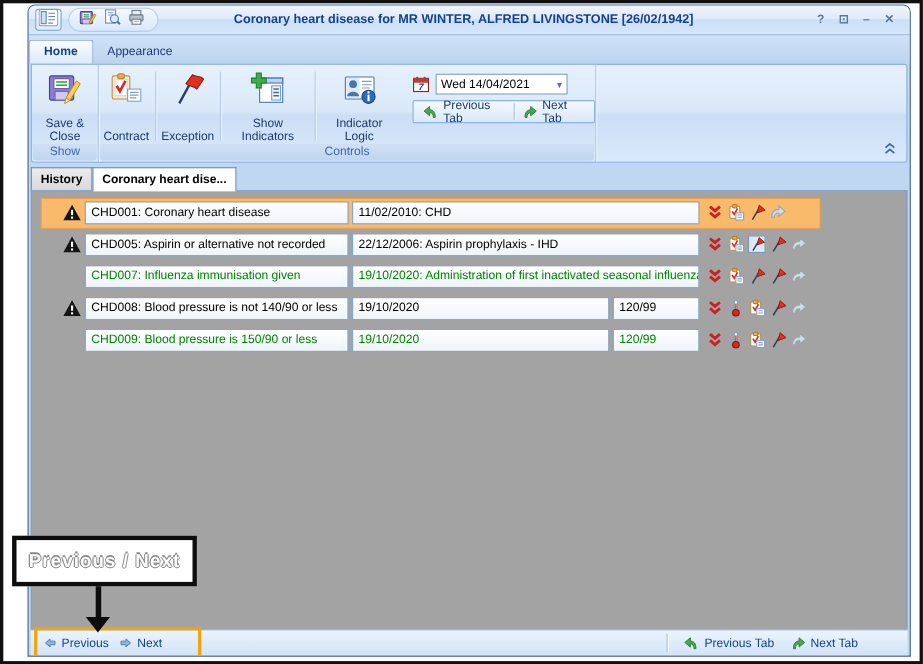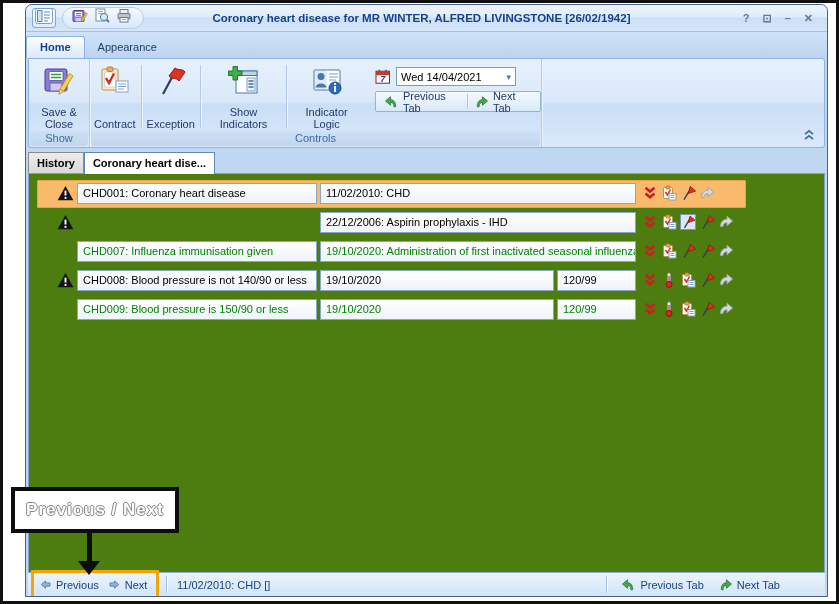--- a/index.html
+++ b/index.html
@@ -59,21 +59,21 @@
   .tn-sep { width:1px; height:15px; background:#aac4e2; box-shadow:1px 0 0 #f0f6fd; }
   .collapse { position:absolute; right:7px; bottom:4px; width:16px; height:16px; cursor:default; }
 
   
   #content-tabs { height:25px; flex:0 0 25px; display:flex; align-items:flex-end; padding-left:2px; }
   .ctab { font-size:11px; font-weight:bold; color:#000; padding:4px 8px 4px;
     background:linear-gradient(#ececec,#d9d9d9); border:1px solid #8a8a8a; border-bottom:none; }
   .ctab.active { background:#fff; border-color:#5f87b8; position:relative; z-index:2; margin-bottom:-1px; padding-bottom:5px; }
 
   
-  #content { flex:1; margin:0 2px; background:#4d7c0f; border:1px solid #7da2ce; border-bottom:none;
+  #content { flex:1; margin:0 2px; background:#a3a3a3; border:1px solid #7da2ce; border-bottom:none;
     position:relative; overflow:hidden; }
   #rows { position:relative; padding-top:9px; }
   .ind-row { position:relative; height:22px; margin-bottom:7px; }
   .sel-bg { position:absolute; left:8px; top:-3px; width:709px; height:28px;
     background:#f9ba6b; border:1px solid #eda049; border-radius:1px; }
   .warn { position:absolute; left:28px; top:2px; width:17px; height:17px; }
   .cell { position:absolute; top:0; height:21px; border:1px solid #86a7c8;
     background:linear-gradient(#ffffff,#eef4fa); font-size:11px; padding:3px 5px 0;
     white-space:nowrap; overflow:hidden; color:#000; }
   .cell.desc      { left:48px;  width:240px; }
@@ -81,21 +81,21 @@
   .cell.date      { left:291px; width:234px; }
   .cell.value     { left:528px; width:79px; }
   .ind-row.green .cell { color:#008200; }
   .row-icons { position:absolute; left:613px; top:2px; display:flex; gap:3px; align-items:center; }
   .row-icons span { width:16px; height:16px; display:block; cursor:default; }
 
   
   #statusbar { height:24px; flex:0 0 24px; margin:0 2px; position:relative;
     background:linear-gradient(#eaf4fe,#d2e4f7); border-top:1px solid #8fb0d8;
     display:flex; align-items:center; font-size:11px; color:#15428b; }
-  .orange-box { position:absolute; left:3px; top:-3px; width:128px; height:29px;
+  .orange-box { position:absolute; left:3px; top:-3px; width:152px; height:29px;
     border:3px solid #f2a40d; display:flex; align-items:center; gap:9px; padding:0 5px; z-index:3; }
   .sb-btn { display:flex; align-items:center; gap:4px; cursor:default; white-space:nowrap; }
   .sb-btn svg, .tn-btn svg { display:block; }
   .sb-sep { width:1px; height:17px; background:#a8c2de; box-shadow:1px 0 0 #ffffff; }
   .sb-status { margin-left:10px; }
   .sb-left { display:flex; align-items:center; padding-left:138px; }
   .sb-right { margin-left:auto; display:flex; align-items:center; gap:14px; padding-right:45px; }
 
   
   #annotation { position:absolute; left:0; top:0; z-index:50; pointer-events:none; }
@@ -321,20 +321,21 @@
                   <path d="M2.5 12.5 C2.5 7.5 5.5 5.3 9 5.3 L9 2.3 L14.6 7 L9 11.7 L9 8.7 C6.4 8.7 5 10 4.9 12.5 Z" fill="#d5dae2" stroke="#9aa4b2"></path>
                 </svg></span>
             </span>
           </div>
           <div class="ind-row">
             <span class="warn"><svg width="17" height="17" viewBox="0 0 16 16">
                 <path d="M8 1 L15.4 14.4 H0.6 Z" fill="#141414"></path>
                 <rect x="7.1" y="5.3" width="1.8" height="4.6" fill="#fff"></rect>
                 <rect x="7.1" y="11.2" width="1.8" height="1.8" fill="#fff"></rect>
               </svg></span>
+            <span class="cell desc">CHD005: Aspirin or alternative not recorded</span>
             <span class="cell date_wide">22/12/2006: Aspirin prophylaxis - IHD</span>
             <span class="row-icons">
               <span><svg width="16" height="16" viewBox="0 0 16 16">
                   <path d="M3.5 2.8 L8 6.6 L12.5 2.8" stroke="#cc1f1f" stroke-width="2.6" fill="none"></path>
                   <path d="M3.5 8.4 L8 12.2 L12.5 8.4" stroke="#cc1f1f" stroke-width="2.6" fill="none"></path>
                 </svg></span>
               <span><svg width="16" height="16" viewBox="0 0 16 16">
                   <rect x="2.5" y="2.5" width="9" height="11" rx="1" fill="#fff" stroke="#b8924e"></rect>
                   <rect x="5" y="1" width="4" height="3" rx="1" fill="#f0a94e" stroke="#b87d20"></rect>
                   <path d="M4.5 7 L6.5 10 L9.5 4.5" stroke="#d42a1e" stroke-width="1.5" fill="none"></path>
@@ -469,24 +470,20 @@
           <i>
               <svg width="13" height="13" viewBox="0 0 16 16">
                 <g transform="scale(-1,1) translate(-16,0)">
                   <path d="M8 3.5 L2.8 8 L8 12.5 L8 10 L13.5 10 L13.5 6 L8 6 Z" fill="#8fb3dd" stroke="#4a76ad"></path>
                 </g>
               </svg>
             </i>
           <span>Next</span>
         </span>
       </div>
-      <div class="sb-left">
-        <span class="sb-sep"></span>
-        <span class="sb-status">11/02/2010: CHD []</span>
-      </div>
       <div class="sb-right">
         <span class="sb-sep"></span>
         <span class="sb-btn">
           <i>
               <svg width="15" height="15" viewBox="0 0 16 16">
                 <path d="M12.5 13.5 C12.5 8 10 6.2 7 6.2 L7 3 L1.6 7.5 L7 12 L7 9 C9.4 9 10.6 10.2 10.6 13.7 Z" fill="#49a84f" stroke="#2d7a34" stroke-width="0.9"></path>
               </svg>
             </i>
           <span>Previous Tab</span>
         </span>

